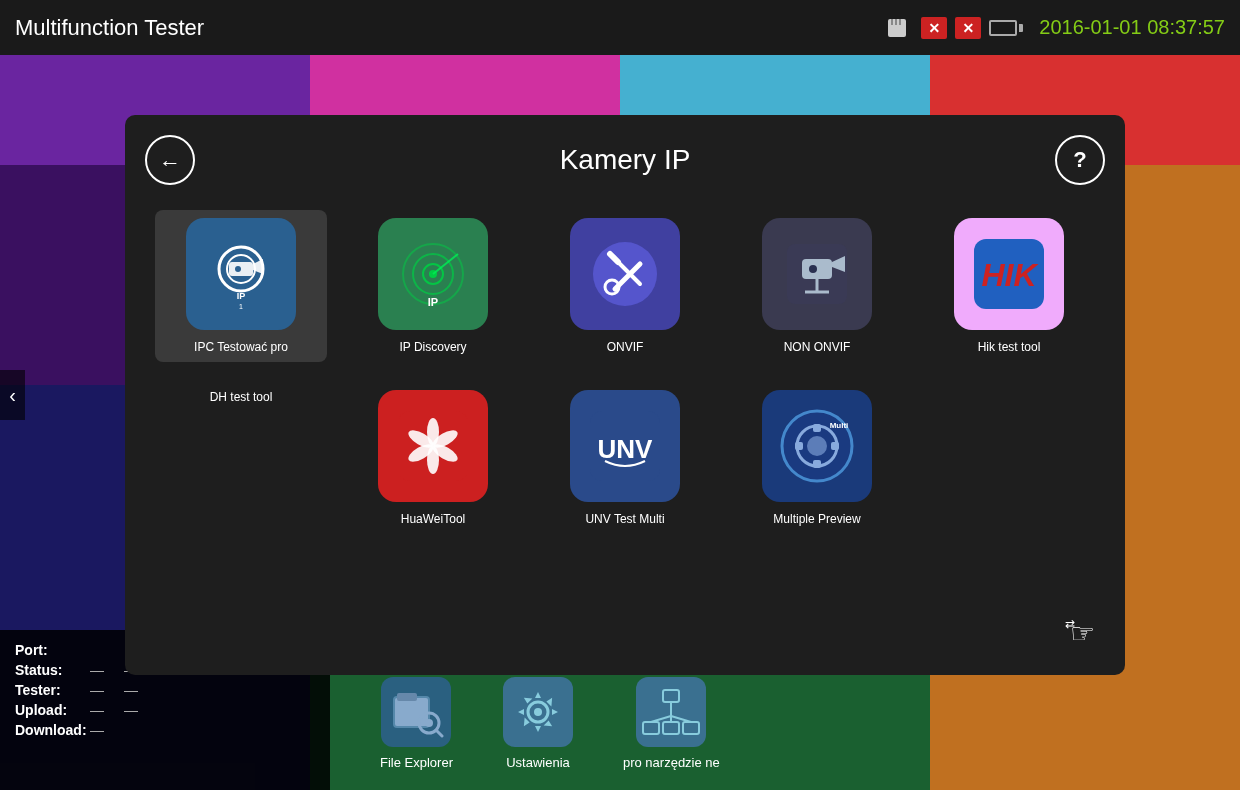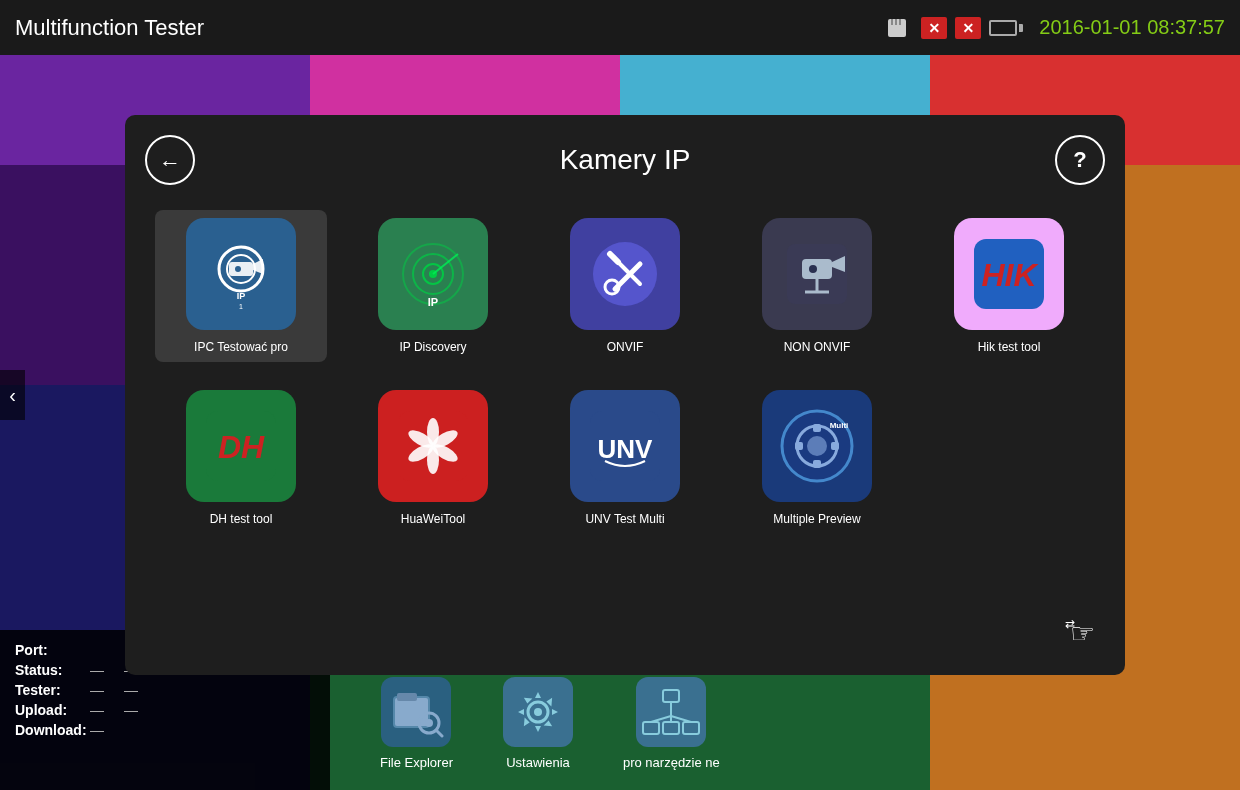--- a/index.html
+++ b/index.html
@@ -488,26 +488,20 @@
       <div class="app-icon icon-hik">
         <svg width="80" height="80" viewBox="0 0 80 80">
           <rect x="5" y="5" width="70" height="70" rx="12" fill="#2060c0"></rect>
           <text x="40" y="52" text-anchor="middle" fill="#cc2222" font-size="32" font-weight="bold" font-style="italic">HIK</text>
         </svg>
       </div>
       <span class="app-label">Hik test tool</span>
     </div>
 
     <div class="app-item">
-      <div class="app-icon icon-dh">
-        <svg width="80" height="80" viewBox="0 0 80 80">
-          <rect x="5" y="5" width="70" height="70" rx="12" fill="#1a7a3a"></rect>
-          <text x="40" y="52" text-anchor="middle" fill="#cc2222" font-size="32" font-weight="bold" font-style="italic">DH</text>
-        </svg>
-      </div>
       <span class="app-label">DH test tool</span>
     </div>
 
     <div class="app-item">
       <div class="app-icon icon-huawei">
         <svg width="80" height="80" viewBox="0 0 80 80">
           <rect x="5" y="5" width="70" height="70" rx="12" fill="#cc2020"></rect>
 
           <g transform="translate(40,40)">
             <ellipse cx="0" cy="-14" rx="6" ry="14" fill="white" opacity="0.9" transform="rotate(0)"></ellipse>

